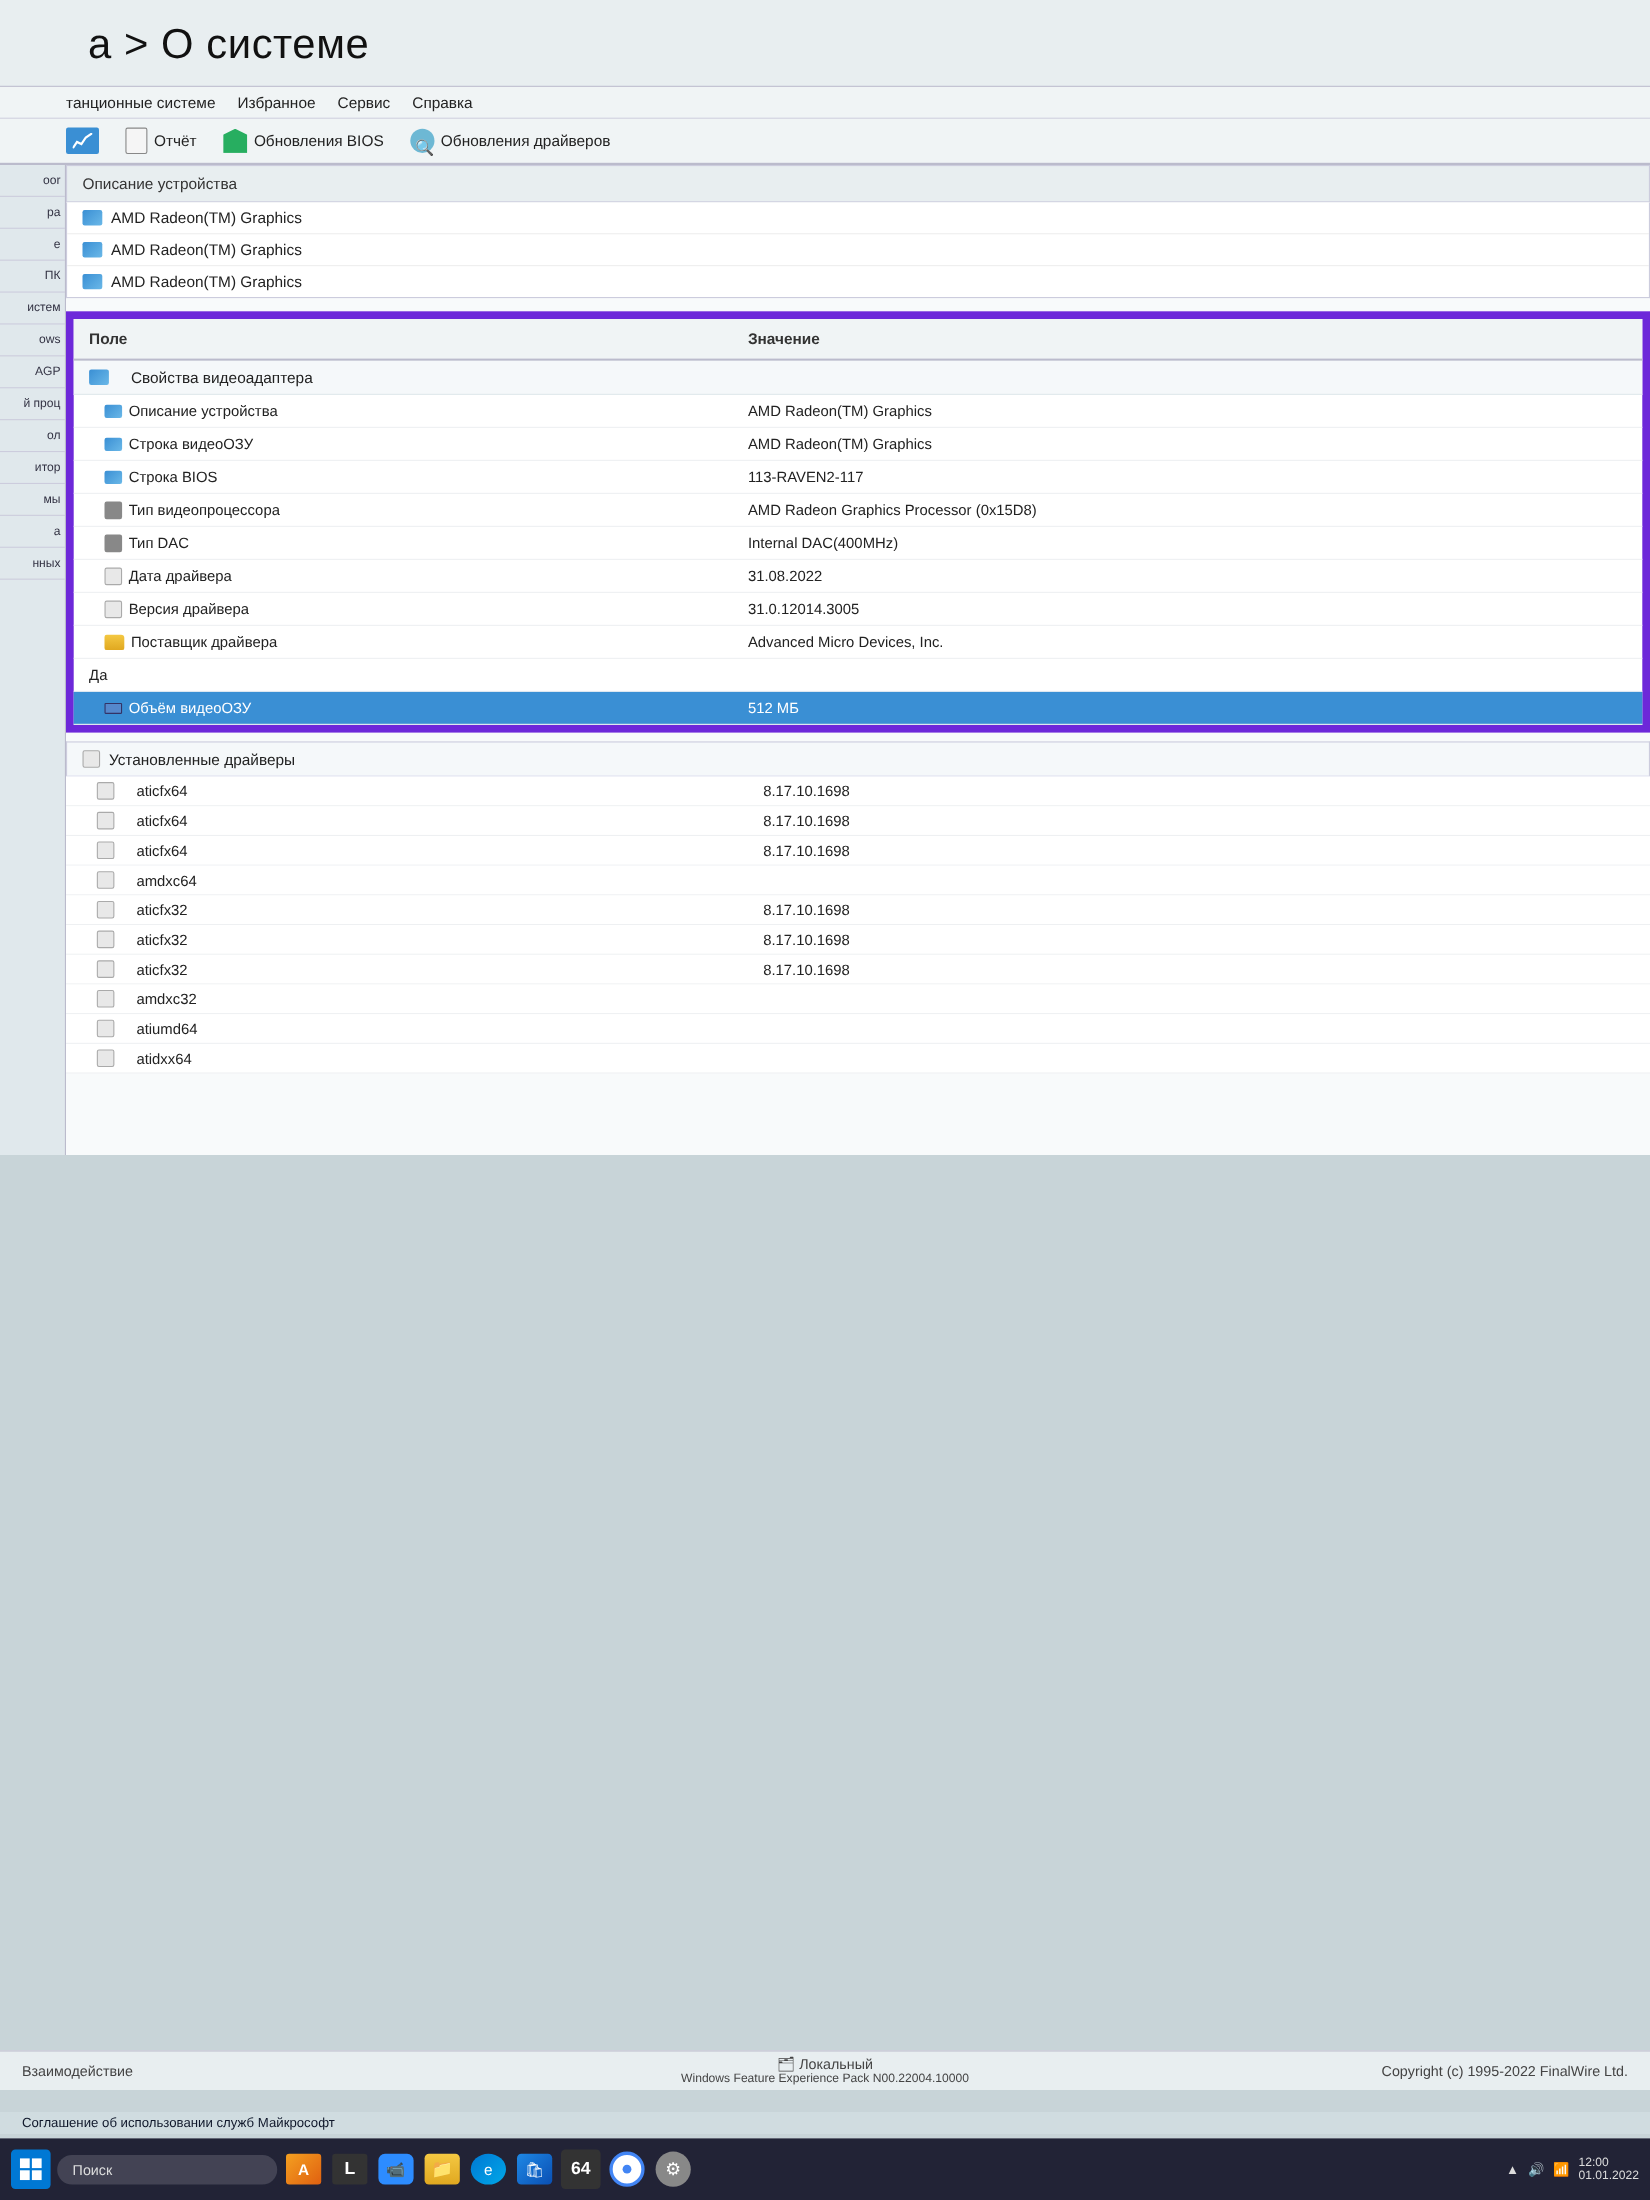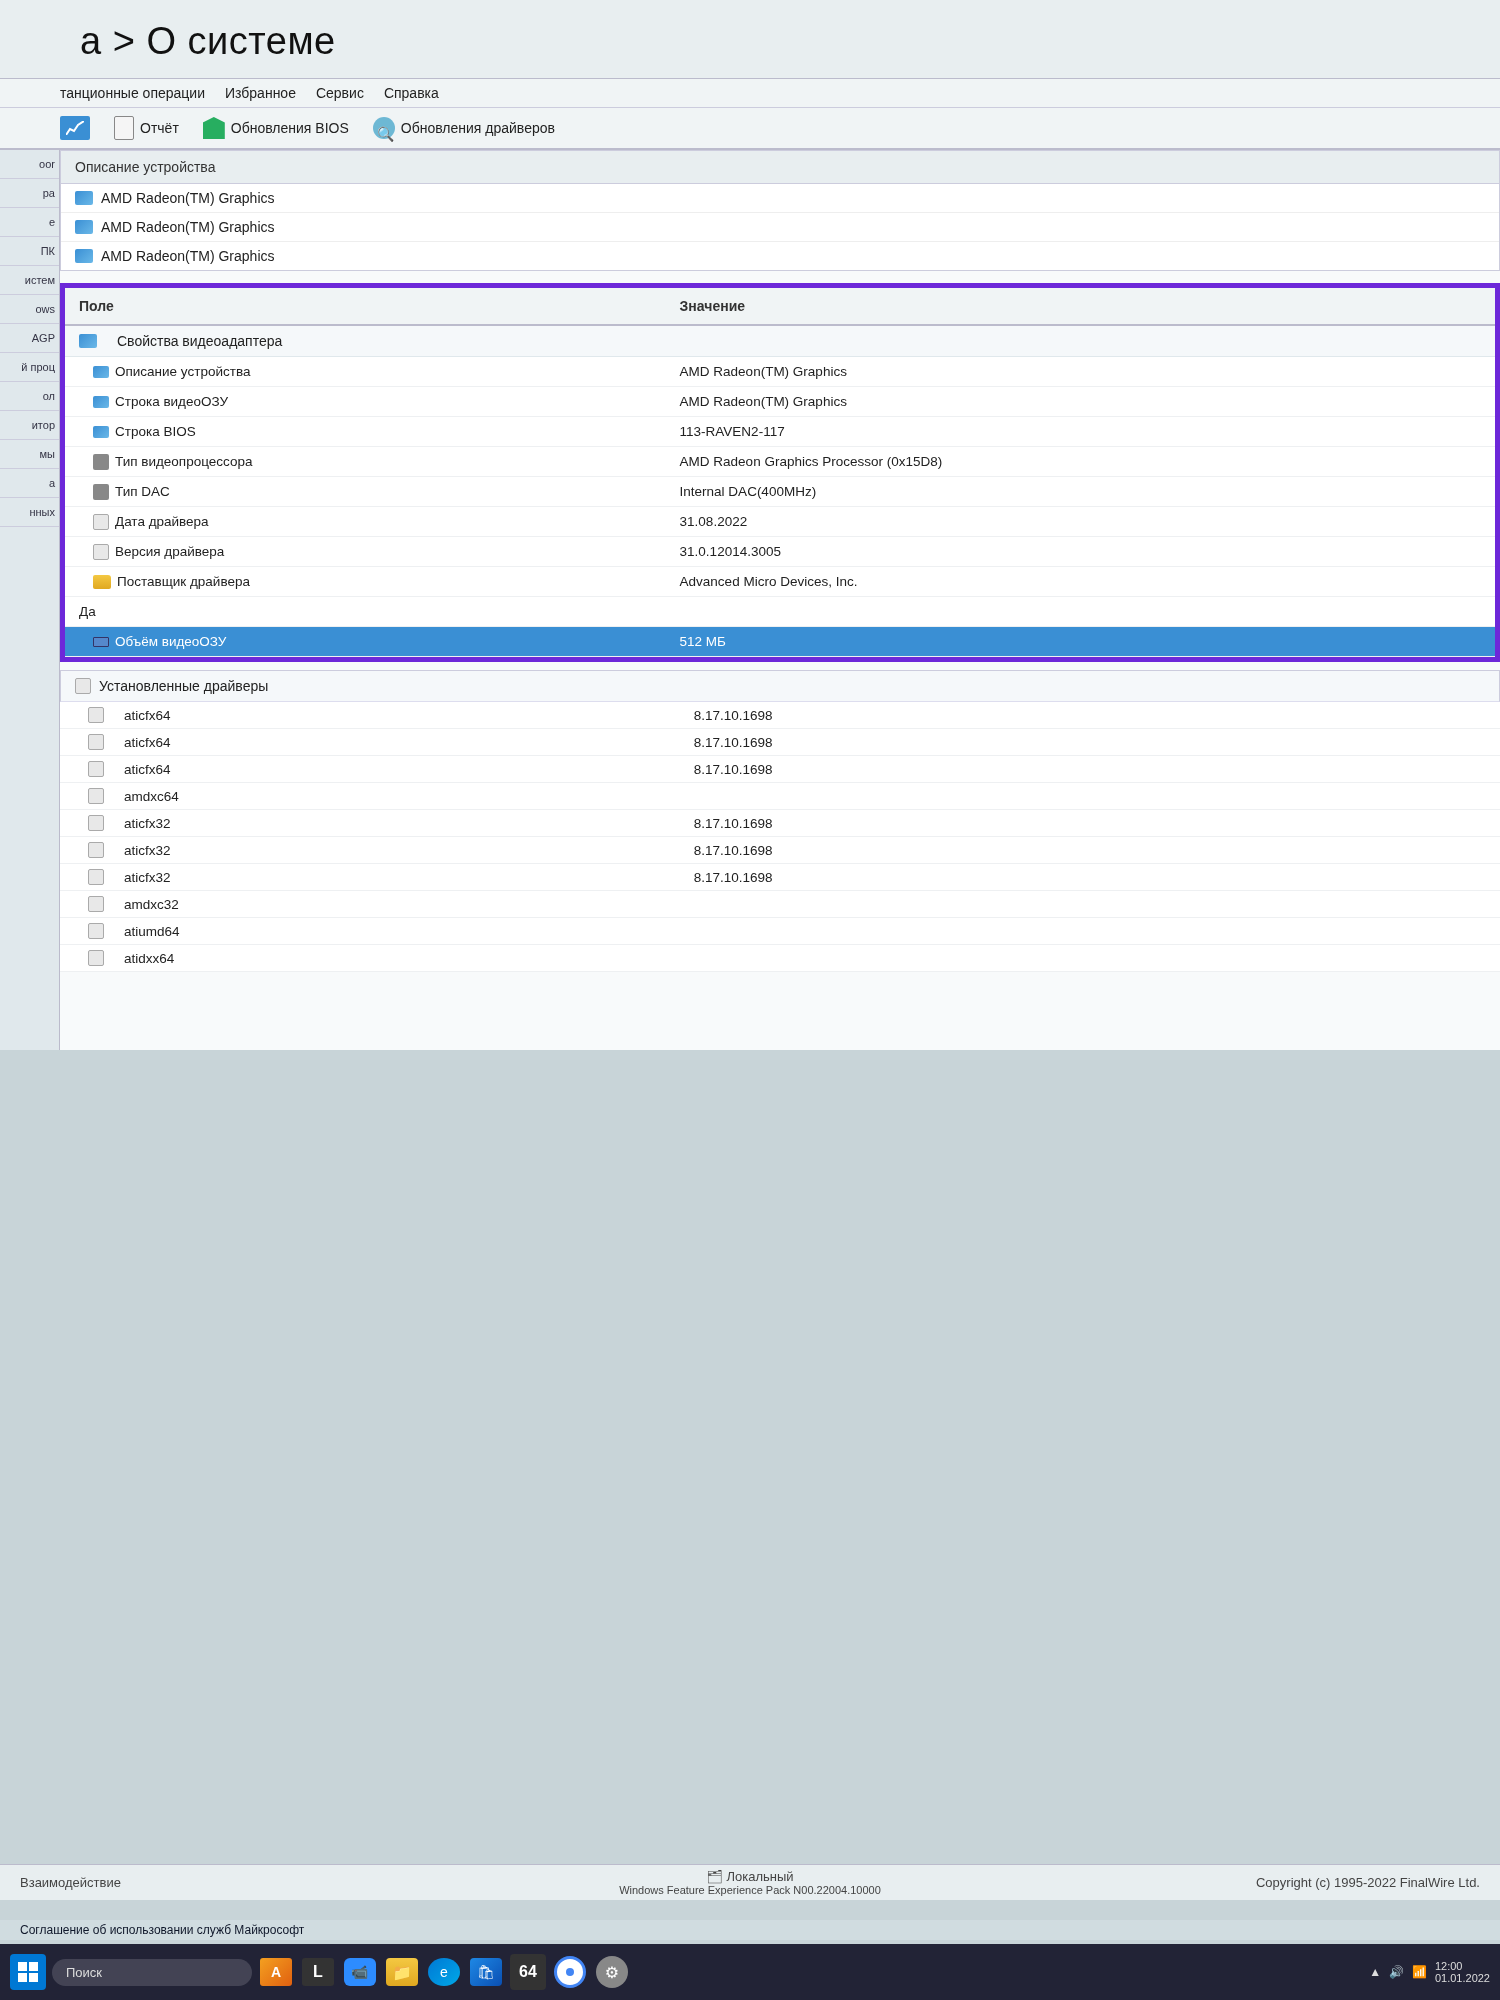--- a/index.html
+++ b/index.html
@@ -132,21 +132,21 @@
       width: 18px; height: 14px;
       background: linear-gradient(135deg, #3a8fd4, #6ab8e8);
       border-radius: 2px;
       display: inline-block;
       flex-shrink: 0;
     }
 
     
     .props-table {
       background: white;
-      border: 5px solid #6d28d9;
+      border: 7px solid #6d28d9;
       width: 100%;
     }
 
     .props-header-row {
       display: flex;
       background: #f0f4f5;
       border-bottom: 2px solid #bbc;
       padding: 6px 0;
     }
 
@@ -390,21 +390,21 @@
     }
   </style>
 </head>
 <body>
 
 <div class="page-title-area">
   <div class="page-title-breadcrumb">а  &gt;  О системе</div>
 </div>
 
 <div class="menu-bar">
-  <span>танционные операции</span>
+  <span>танционные системе</span>
   <span>Избранное</span>
   <span>Сервис</span>
   <span>Справка</span>
 </div>
 
 <div class="toolbar">
 
   <div style="width:30px;height:24px;background:#3a8fd4;border-radius:2px;display:flex;align-items:center;justify-content:center;">
     <svg width="18" height="14" viewBox="0 0 18 14">
       <polyline points="0,14 4,8 8,10 12,4 18,0" fill="none" stroke="white" stroke-width="2"></polyline>

